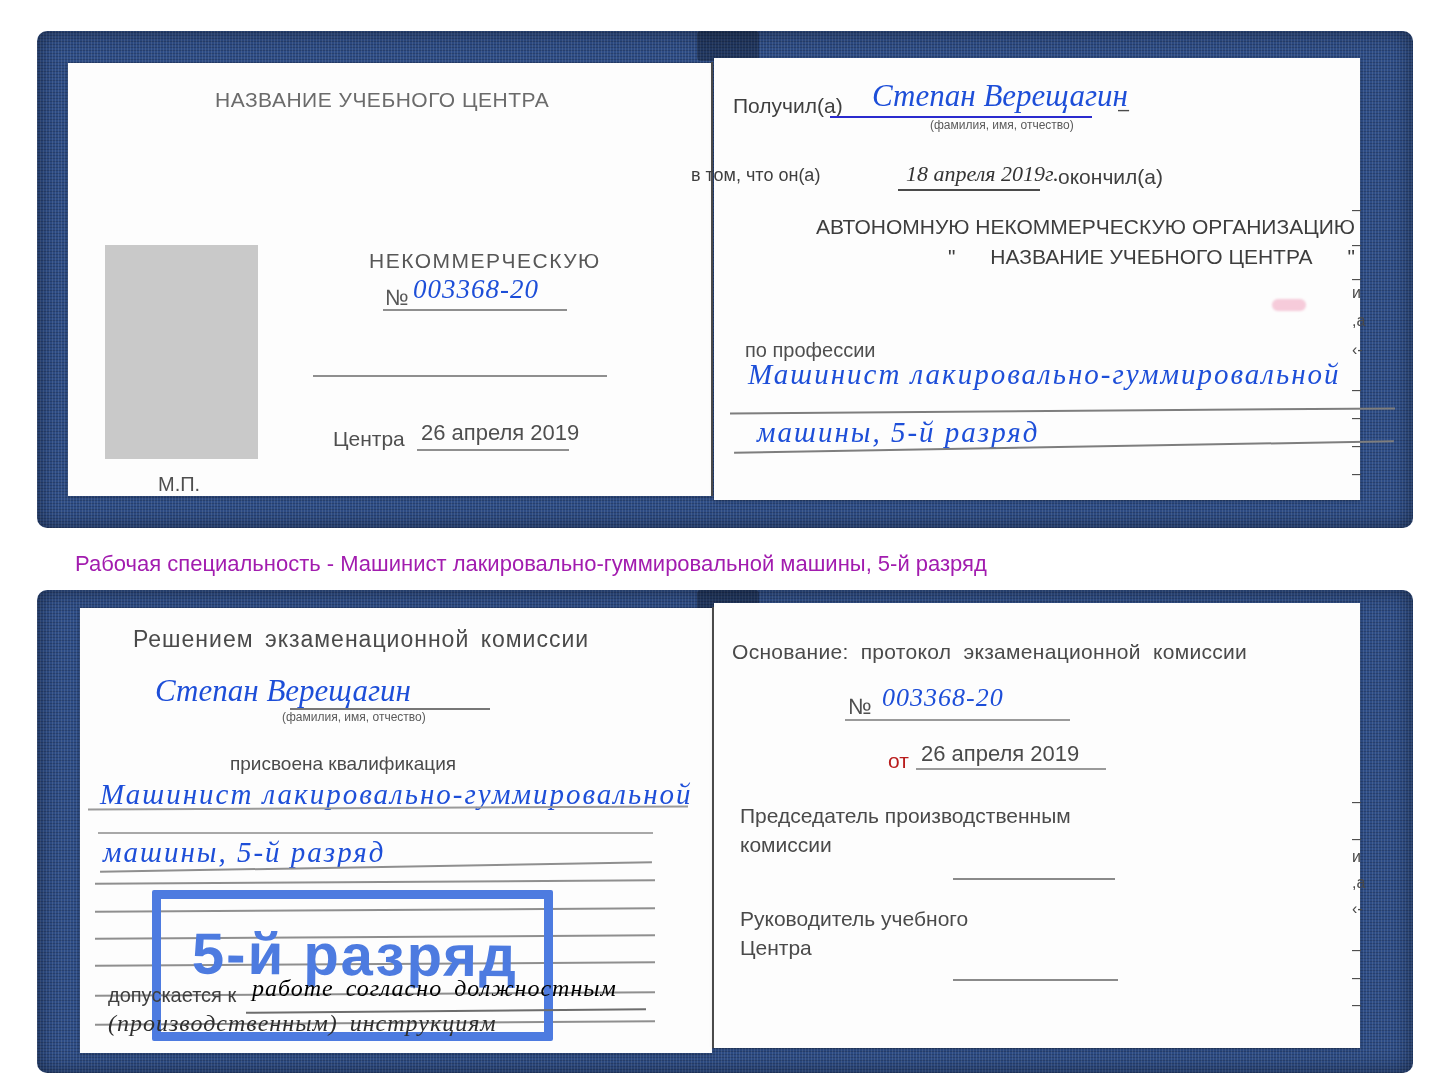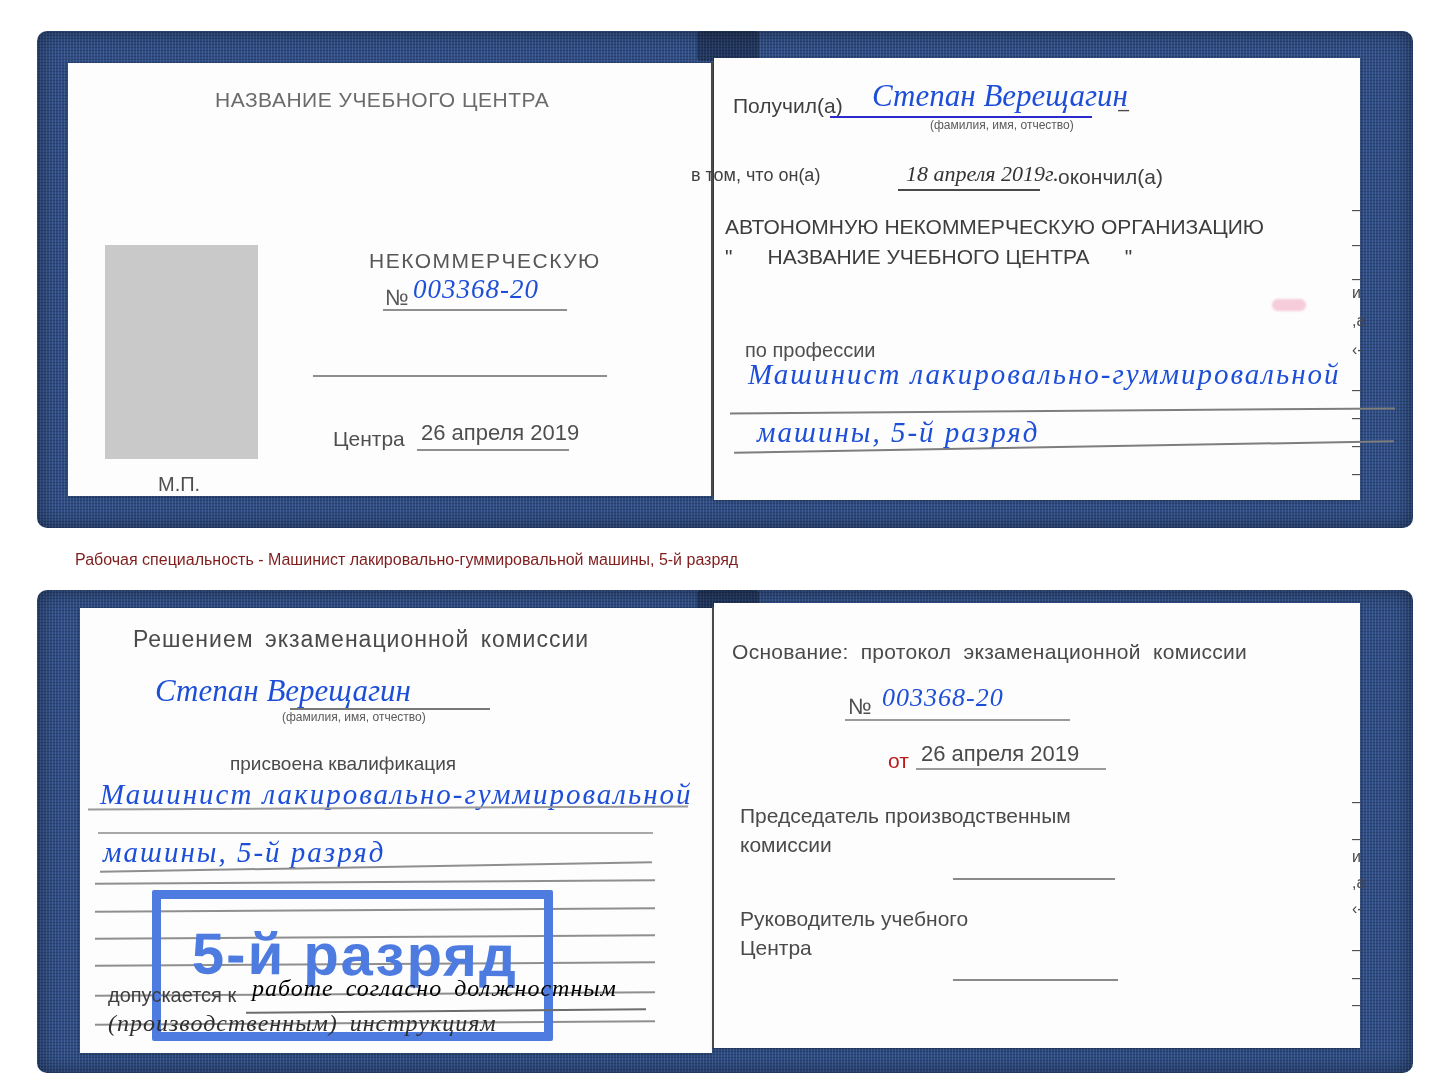--- a/index.html
+++ b/index.html
@@ -14,30 +14,30 @@
   .page{position:absolute;background:#fdfdfd;box-shadow:0 1px 4px rgba(0,0,0,.28);}
   .binding{position:absolute;width:2px;background:#4a4a4a;}
   .print{position:absolute;color:#3f3f3f;white-space:nowrap;font-family:"Liberation Sans",sans-serif;}
   .gray{color:#6b6b6b;}
   .hw{position:absolute;font-family:Liberation Serif, serif;font-style:italic;color:#1d4ed8;
       white-space:nowrap;}
   .serif-it{position:absolute;font-family:"Liberation Serif",serif;font-style:italic;color:#333;
       white-space:nowrap;}
   .hline{position:absolute;height:2px;background:#8f8f8f;}
   .photo{position:absolute;background:#c9c9c9;}
-  .org-block{position:absolute;text-align:left;font-size:21px;color:#3d3d3d;line-height:30px;}
+  .org-block{position:absolute;text-align:right;font-size:21px;color:#3d3d3d;line-height:30px;}
   .pre{white-space:pre;}
   .edge-mark{position:absolute;left:1352px;font-size:16px;color:#4a4a4a;}
   .ruled{position:absolute;height:2px;background:#8f8f8f;transform:rotate(-.35deg);}
   .stamp-box{position:absolute;border:9px solid #4d7be0;border-radius:2px;}
   .stamp-text{position:absolute;font-weight:bold;color:#4d7be0;font-size:58px;letter-spacing:2px;
       transform:rotate(.5deg);white-space:nowrap;}
   .smudge-pink{position:absolute;width:34px;height:12px;border-radius:6px;
       background:rgba(235,120,160,.38);filter:blur(1px);}
-  .caption{position:absolute;font-size:16px;color:#7f1d1d;white-space:nowrap;}
+  .caption{position:absolute;font-size:22px;color:#a21caf;white-space:nowrap;}
 </style>
 </head>
 <body>
 
 <div class="canvas">
 
   <section>
     <div class="cover" style="left:37px;top:13px;width:1376px;height:497px"></div>
     <div class="notch" style="left:697px;top:13px;width:62px;height:30px"></div>
     <div class="page" style="left:68px;top:45px;width:644px;height:433px"></div>

